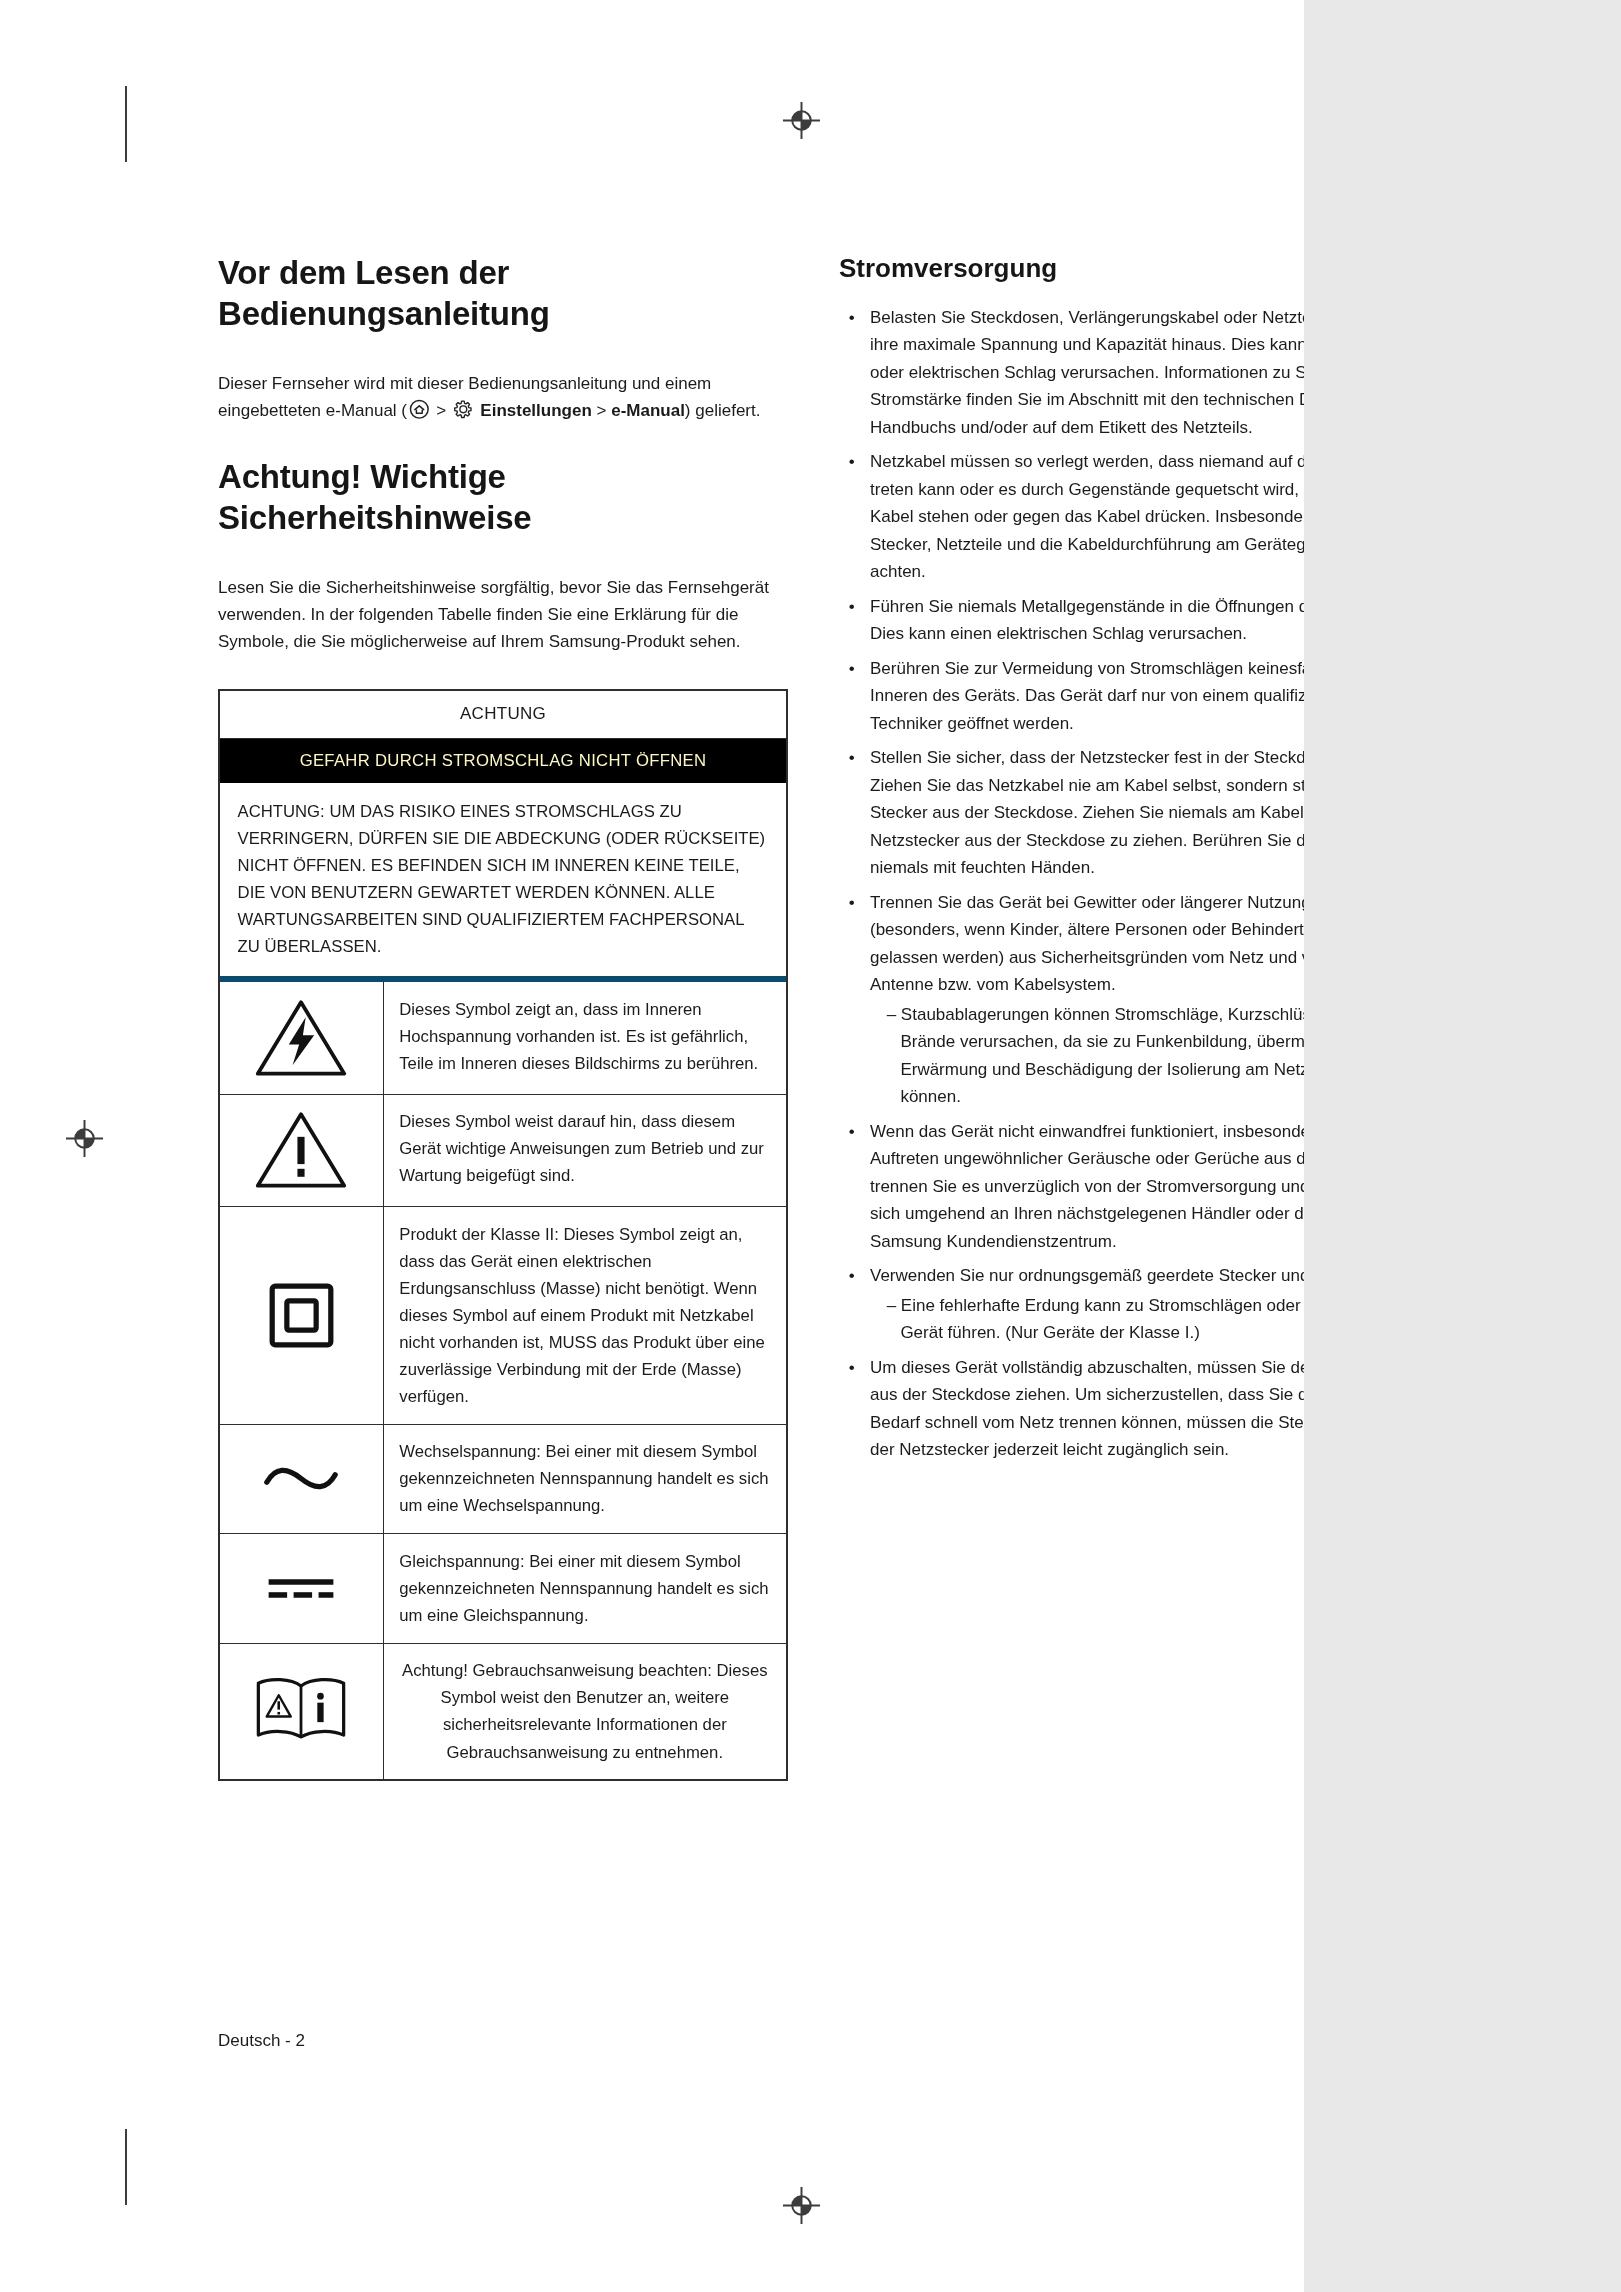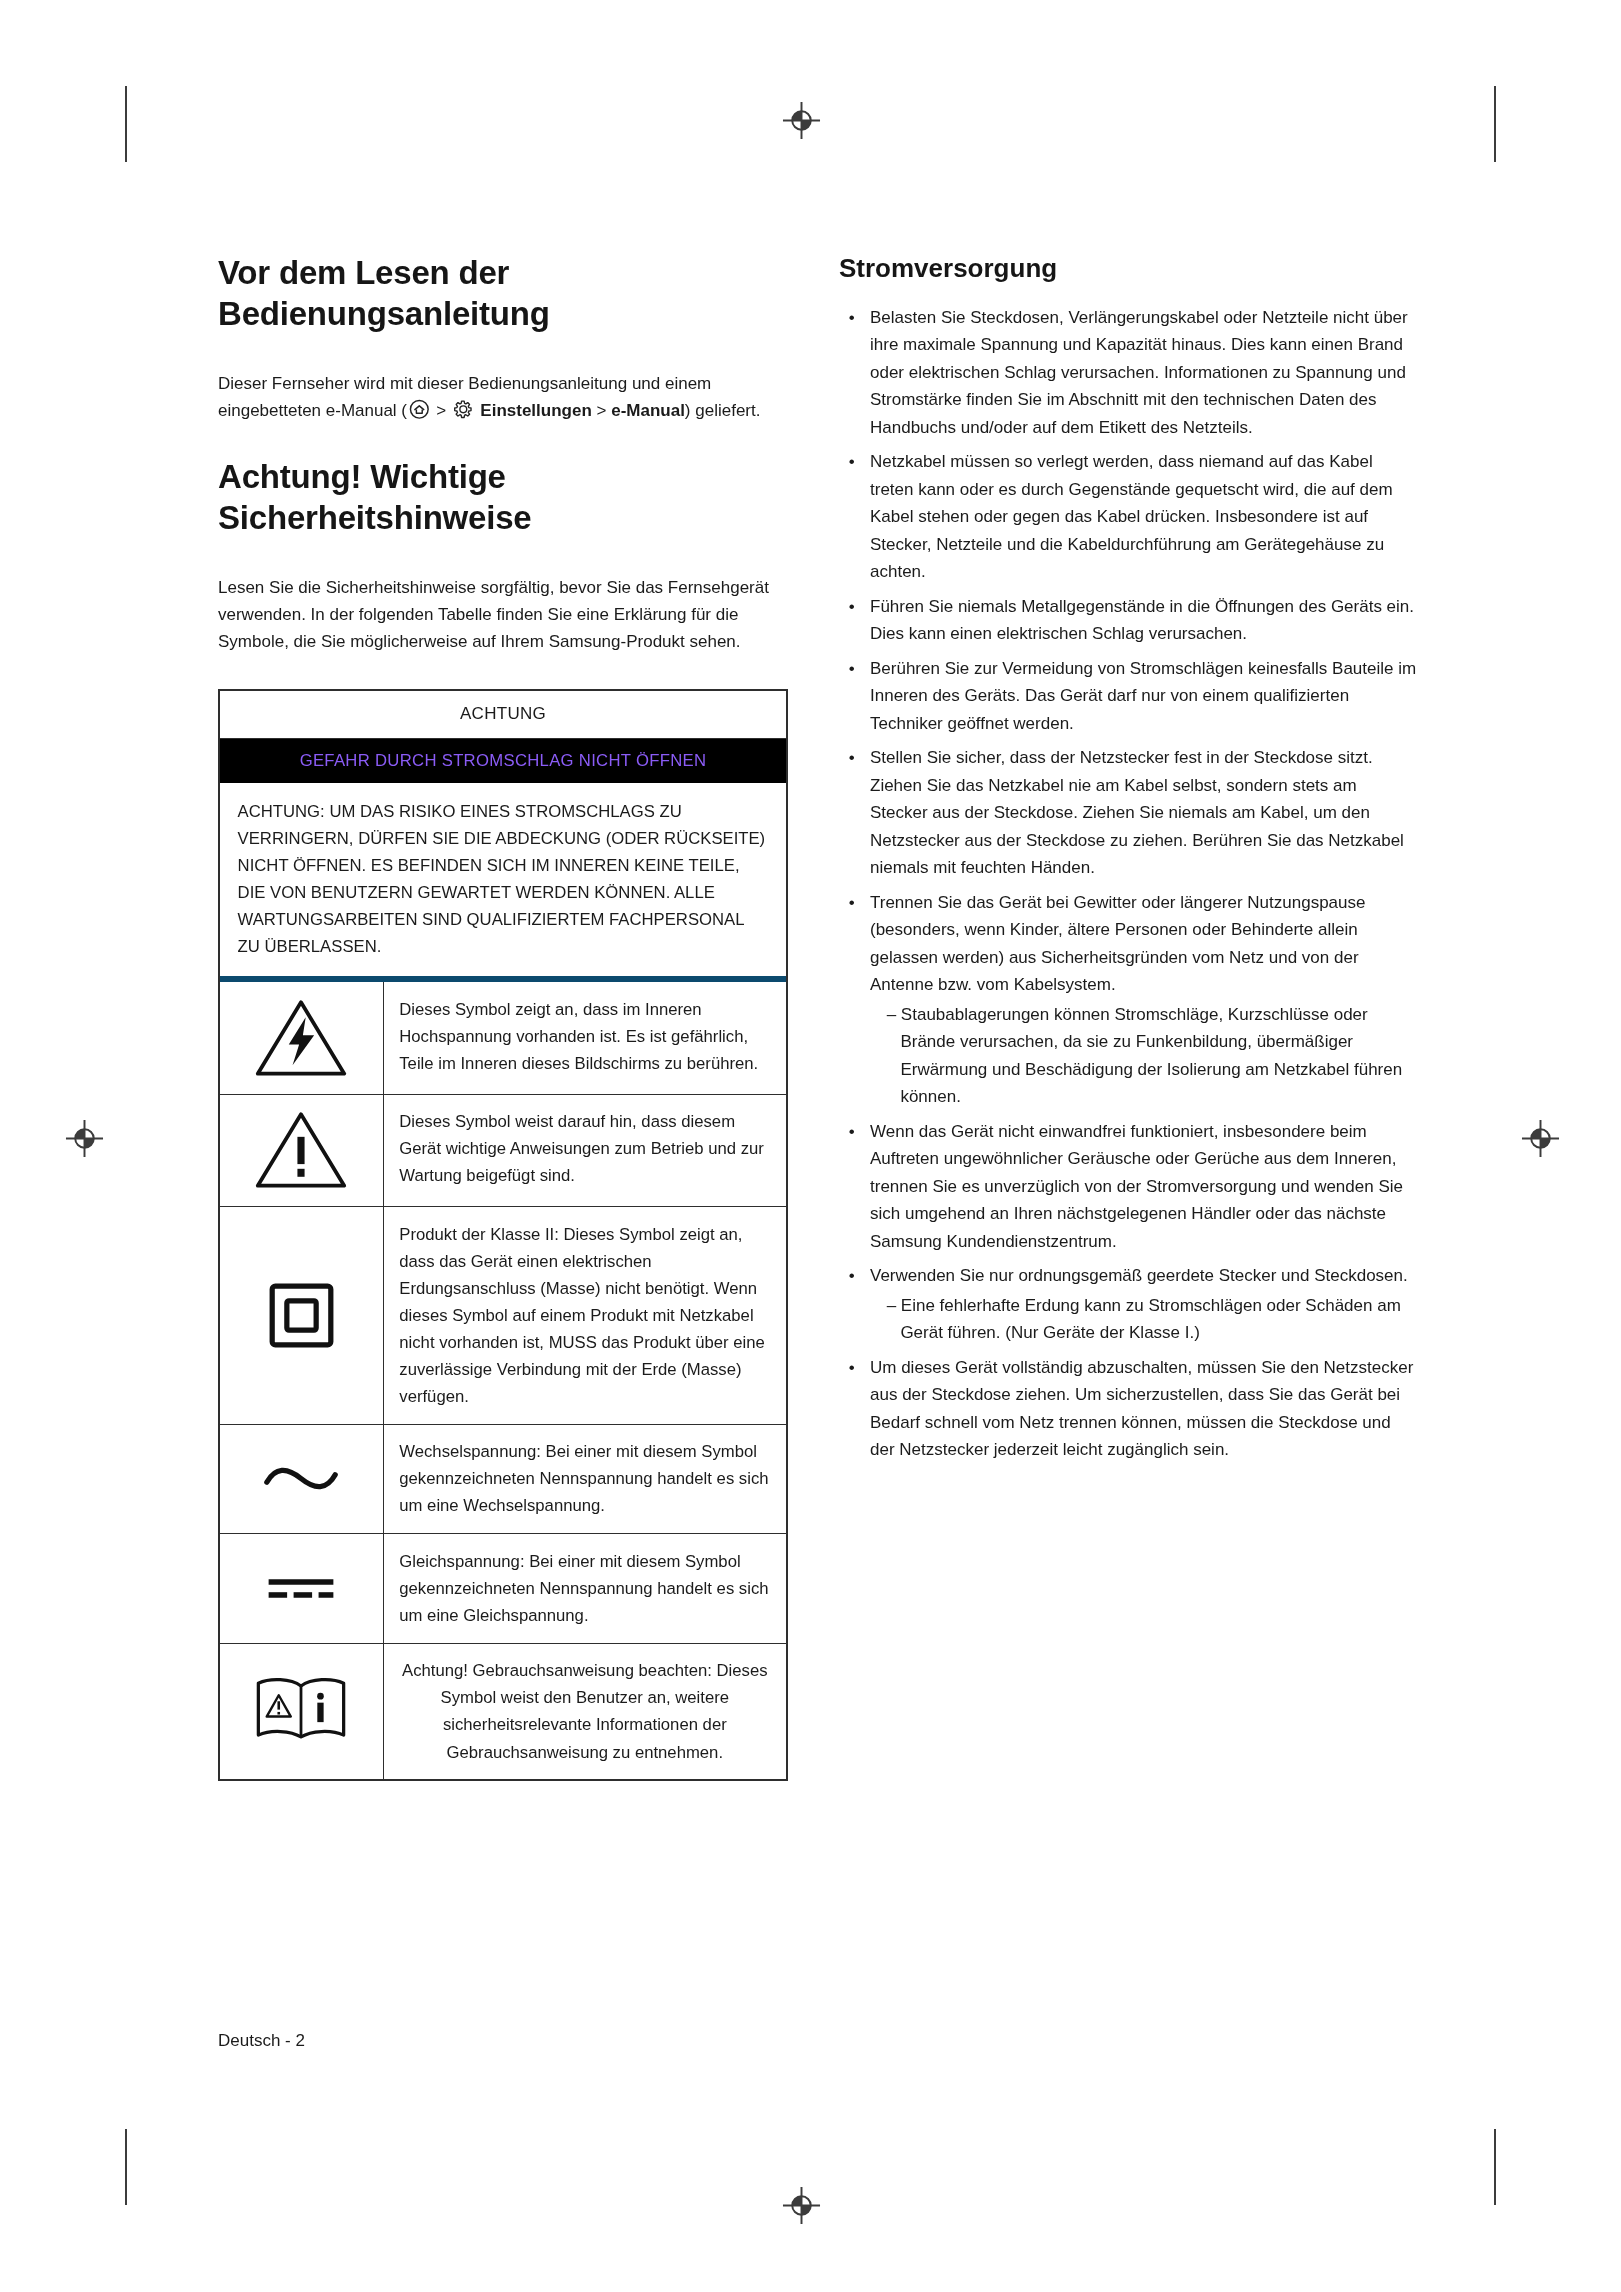--- a/index.html
+++ b/index.html
@@ -1,18 +1,18 @@
 <!DOCTYPE html>
 <html lang="de"><head>
 <meta charset="utf-8">
 <style>
   html, body { margin: 0; padding: 0; background: #e8e8e8; }
   .sheet {
     position: relative;
-    width: 1621px;
+    width: 1304px;
     height: 2293px;
     background: #ffffff;
     font-family: "Liberation Sans", sans-serif;
     color: #1b1b1b;
     overflow: hidden;
   }
 
   
   .regmark { position: absolute; width: 39px; height: 39px; }
   .cropline { position: absolute; background: #3c3c3c; }
@@ -29,21 +29,21 @@
 
   .body { font-size: 17px; line-height: 1.6; margin: 0 0 33px 0; }
   .intro b, .body b { font-weight: 700; }
 
   .ic { display: inline-block; width: 20.6px; height: 20.6px; vertical-align: -3.9px; margin: 0 2px; }
   .ic svg { width: 100%; height: 100%; display: block; }
 
   
   .sym-table { border: 2px solid #2e2e2e; margin-top: 2px; }
   .t-header  { text-align: center; font-size: 17px; padding: 13.7px 9.8px; border-bottom: 1px solid #2e2e2e; letter-spacing: 0.3px; }
-  .t-band    { background: #000; color: #8b5cf6; text-align: center; font-size: 16.7px; padding: 11.8px 7.8px; letter-spacing: 0.3px; }
+  .t-band    { background: #000; color: #fef9c3; text-align: center; font-size: 16.7px; padding: 11.8px 7.8px; letter-spacing: 0.3px; }
   .t-caution { font-size: 16.7px; line-height: 1.62; padding: 15.7px 17.6px; border-bottom: 6px solid #0c4a6e; }
   .t-row { display: flex; border-bottom: 1px solid #2e2e2e; }
   .t-row:last-child { border-bottom: none; text-align: center; }
   .t-icon { width: 147px; flex: 0 0 147px; display: flex; align-items: center; justify-content: center; border-right: 1px solid #2e2e2e; padding: 13.7px 7.8px; }
   .t-text { flex: 1; font-size: 16.7px; line-height: 1.62; padding: 13.7px 15.7px; }
 
   
   ul.bullets { list-style: none; margin: 0; padding: 0; font-size: 17px; line-height: 1.62; }
   ul.bullets > li { position: relative; padding-left: 31px; margin: 0 0 6.9px 0; }
   ul.bullets > li::before { content: "•"; position: absolute; left: 9.8px; top: 0; }

